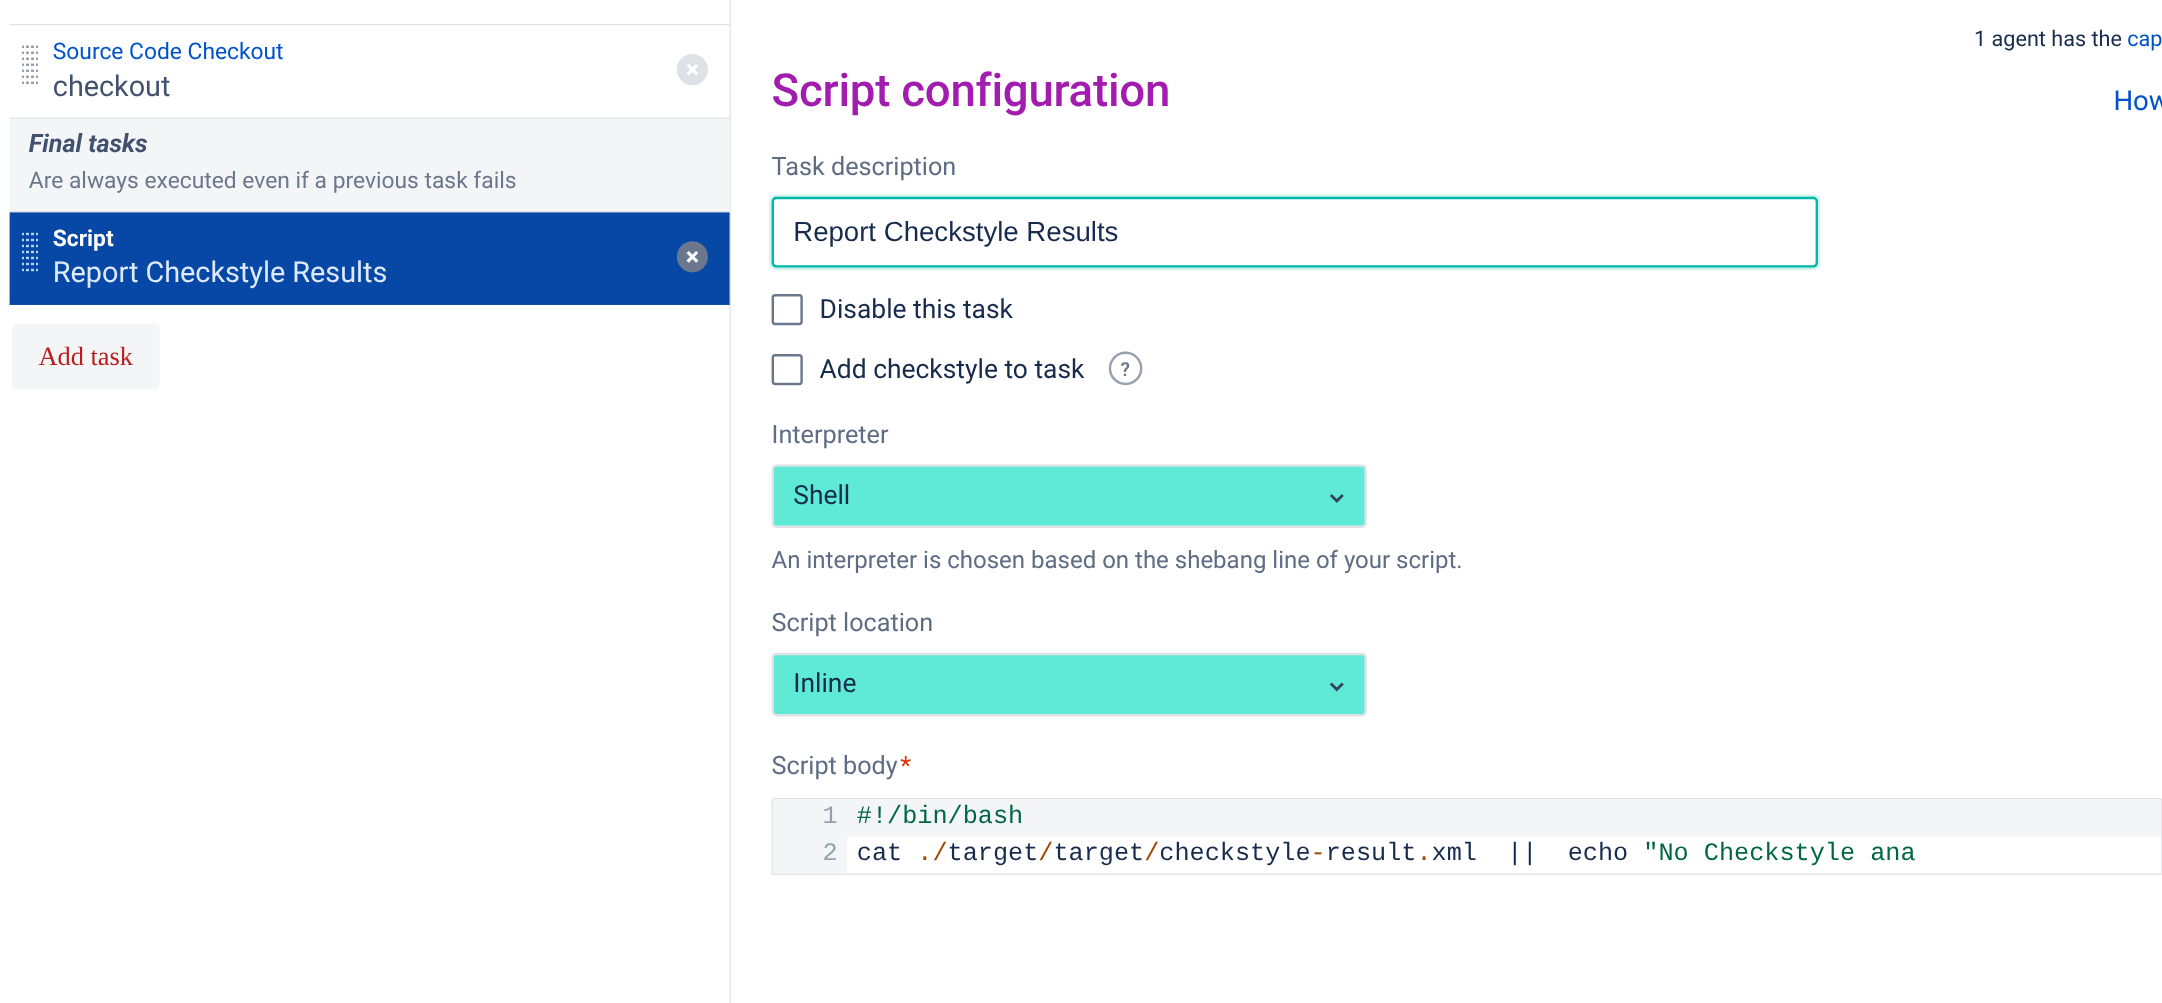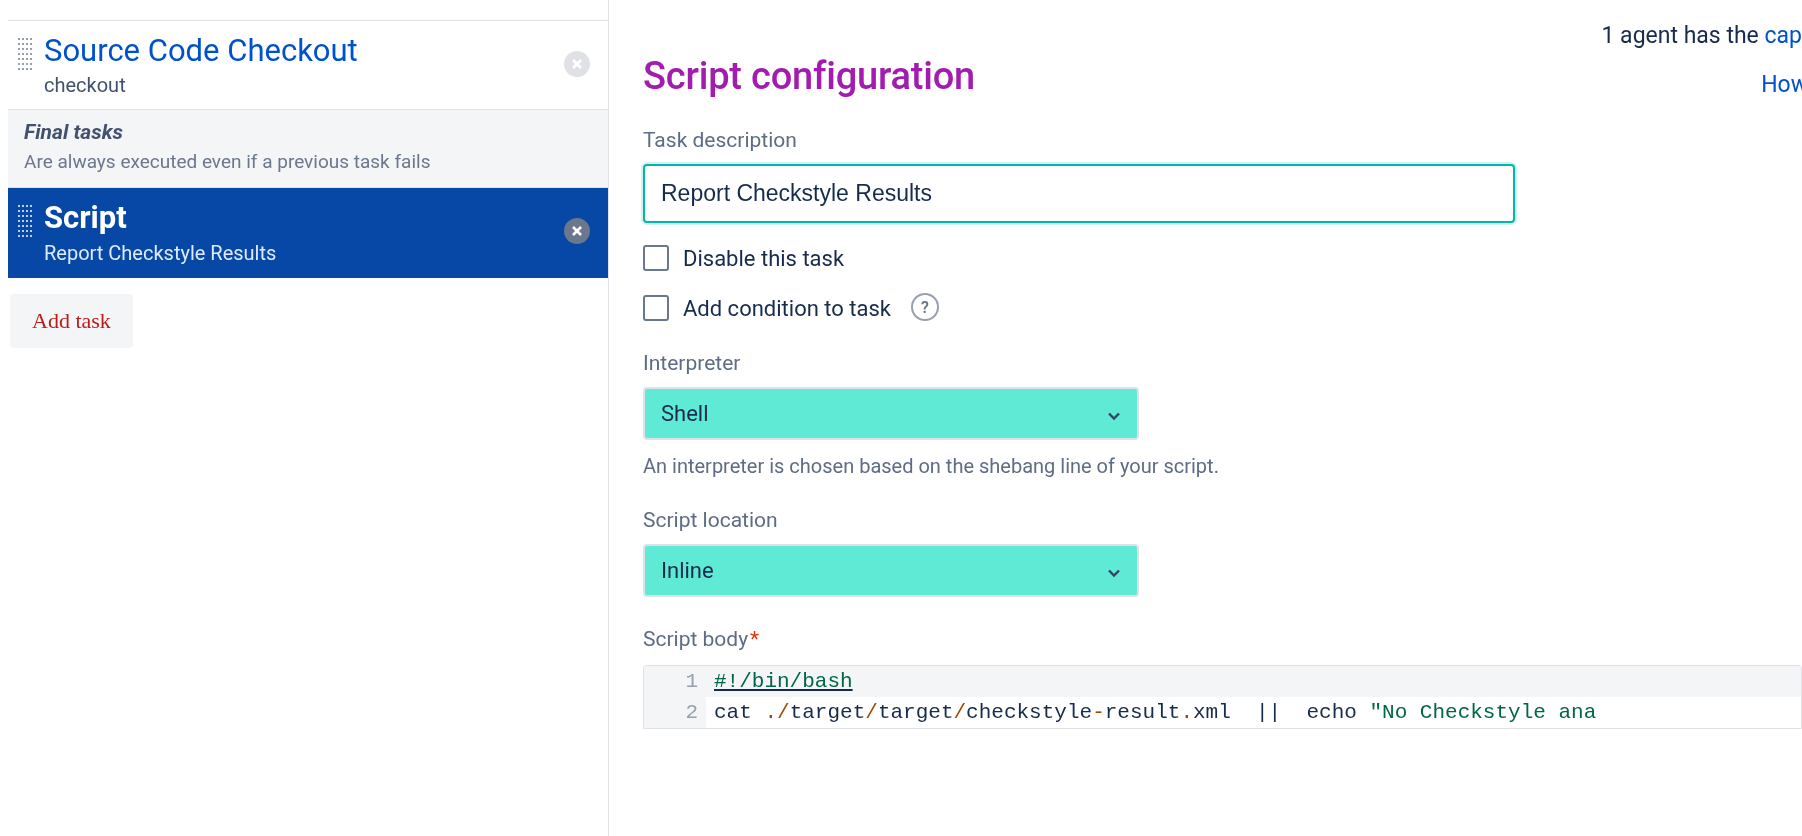--- a/index.html
+++ b/index.html
@@ -61,26 +61,26 @@
   }
   .drag-handle span{
     display:block;
     height:2px;
     background-image:repeating-linear-gradient(to right,#97A0AF 0 2px,transparent 2px 4px);
   }
   .drag-handle.tall{height:46px;}
   .task-text{flex:1 1 auto;min-width:0;}
   .task-title{
     color:var(--link);
-    font-size:31px;
+    font-size:19px;
     line-height:1.3;
   }
   .task-sub{
     color:#42526E;
-    font-size:20px;
+    font-size:24px;
     margin-top:2px;
   }
   .remove-btn{
     width:26px;height:26px;border-radius:50%;
     background:#DFE1E6;
     display:flex;align-items:center;justify-content:center;
     flex:0 0 auto;margin-left:8px;
     cursor:pointer;
   }
   .remove-btn svg{width:12px;height:12px;stroke:#fff;stroke-width:2.6;fill:none;}
@@ -122,21 +122,21 @@
   
   .main{
     flex:1 1 auto;
     padding:26px 0 0 34px;
     box-sizing:border-box;
     min-width:0;
   }
   .top-note{
     position:absolute;
     top:-4px;right:0;
-    color:var(--text);font-size:23px;
+    color:var(--text);font-size:18px;
     white-space:nowrap;
   }
   .top-note-wrap{position:relative;height:0;}
   .head-row{
     display:flex;align-items:flex-end;justify-content:space-between;
     margin-top:28px;
   }
   h1{
     margin:0;font-size:38px;font-weight:500;color:#a21caf;letter-spacing:-0.2px;
   }
@@ -204,21 +204,21 @@
   .gutter{
     width:50px;text-align:right;padding:4px 8px 4px 4px;
     color:#97A0AF;background:#F4F5F7;
     user-select:none;flex:0 0 auto;
   }
   .code{
     padding:4px 8px;white-space:pre;overflow:hidden;flex:1 1 auto;
     color:#172B4D;
   }
   .code-row.first{background:#F4F5F7;}
-  .code-row.first .code{background:#F4F5F7;text-decoration:underline;}
+  .code-row.first .code{background:#F4F5F7;}
   .hl-comment{color:var(--code-green);}
   .hl-str{color:#006644;}
   .hl-cmd{color:#172B4D;}
   .hl-path{color:#172B4D;margin-top:37px;}
   .hl-sep{color:#A04800;}
   .hl-pipe{color:#172B4D;}
 </style>
 </head>
 <body>
 
@@ -296,21 +296,21 @@
     <div class="field-label">Task description</div>
     <input class="text-input" value="Report Checkstyle Results" style="">
 
     <div class="check-row">
       <div class="chk"></div>
       <span class="chk-label">Disable this task</span>
     </div>
 
     <div class="check-row">
       <div class="chk"></div>
-      <span class="chk-label">Add condition to task</span>
+      <span class="chk-label">Add checkstyle to task</span>
       <span class="help-q">?</span>
     </div>
 
     <div class="field-label">Interpreter</div>
     <div class="select">
       <span>Shell</span>
       <span class="chev">
         <svg viewBox="0 0 18 18">
             <path d="M4 6.5 L9 11.5 L14 6.5"></path>
           </svg>

